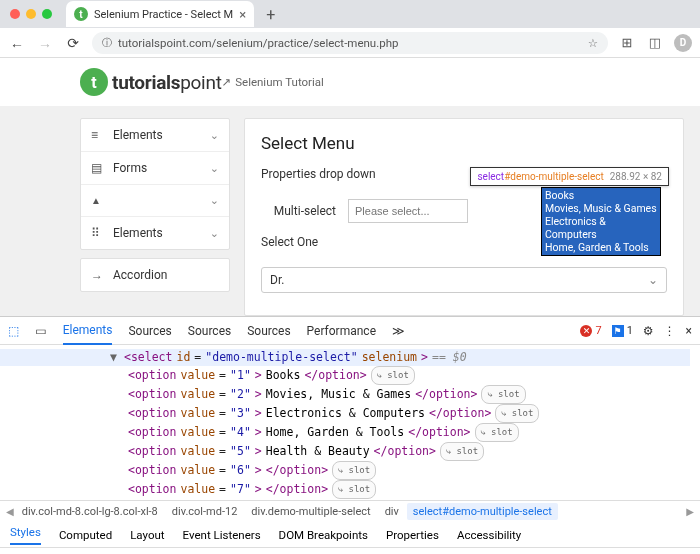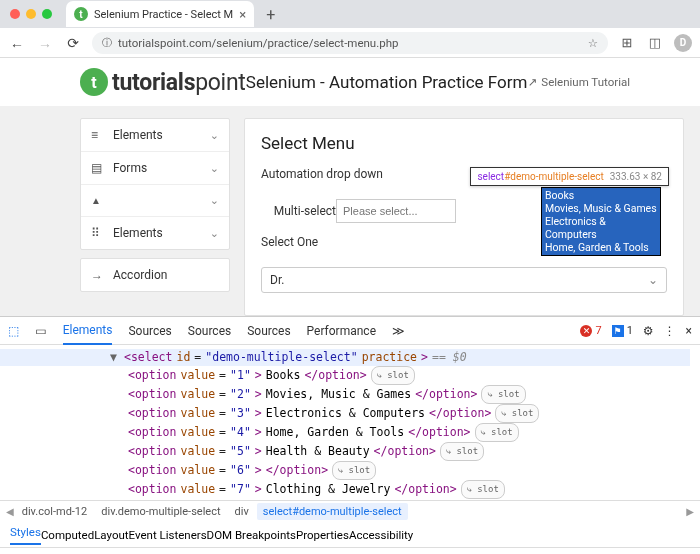--- a/index.html
+++ b/index.html
@@ -20,37 +20,37 @@
 .nav-btn.disabled { color: #bbb; }
 .url-bar { flex: 1; background: #f1f3f4; border-radius: 14px; height: 22px; display: flex; align-items: center; padding: 0 10px; color: #555; font-size: 11.5px; gap: 6px; }
 .url-bar .star { margin-left: auto; color: #666; }
 .chrome-icon { color: #555; font-size: 13px; width: 18px; text-align: center; }
 .profile { width: 18px; height: 18px; border-radius: 50%; background: #bdbdbd; color: #fff; display: flex; align-items: center; justify-content: center; font-size: 10px; font-weight: bold; }
 
 
 .page-hdr { display: flex; align-items: center; padding: 10px 70px 10px 80px; background: #fff; }
 .logo { display: flex; align-items: center; gap: 4px; }
 .logo-mark { width: 28px; height: 28px; border-radius: 50%; background: #4caf50; display: flex; align-items: center; justify-content: center; color: #fff; font-weight: bold; font-size: 16px; }
-.logo-text { font-size: 23px; color: #333; letter-spacing: -0.3px; }
+.logo-text { font-size: 19px; color: #333; letter-spacing: -0.3px; }
 .logo-text b { font-weight: 700; }
 .page-title { flex: 1; text-align: center; font-size: 17px; color: #222; }
 .sel-link { color: #666; font-size: 11.5px; display: flex; align-items: center; gap: 4px; }
 
 .body-area { background: #f0f0f0; padding: 12px 16px 0 80px; display: flex; gap: 14px; height: 210px; position: relative; }
 .sidebar { width: 150px; }
 .side-card { background: #fff; border: 1px solid #e0e0e0; border-radius: 2px; margin-bottom: 8px; }
 .side-item { display: flex; align-items: center; padding: 9px 10px; font-size: 12px; color: #333; gap: 8px; border-bottom: 1px solid #eee; }
 .side-item:last-child { border-bottom: none; }
 .side-icon { color: #555; font-size: 12px; width: 14px; }
 .side-chev { margin-left: auto; color: #888; font-size: 11px; }
 
 .main { flex: 1; background: #fff; border: 1px solid #e0e0e0; border-radius: 2px; padding: 14px 16px; position: relative; }
 .main h2 { font-size: 17px; font-weight: 400; color: #222; margin-bottom: 14px; }
 .label { font-size: 12px; color: #333; margin-bottom: 18px; display: block; }
-.field-row { display: flex; align-items: center; gap: 0; margin-bottom: 12px; }
+.field-row { display: flex; align-items: center; gap: 12px; margin-bottom: 12px; }
 .field-label { font-size: 12px; color: #333; min-width: 75px; text-align: right; }
 .sel-input { border: 1px solid #ccc; height: 24px; font-size: 11px; color: #888; padding: 0 6px; width: 120px; }
 .sel-full { border: 1px solid #ccc; height: 26px; padding: 0 8px; font-size: 12px; display: flex; align-items: center; justify-content: space-between; border-radius: 3px; color: #333; }
 
 
 .ms-box { position: absolute; right: 22px; top: 68px; width: 120px; background: #2764bd; color: #fff; font-size: 10.5px; line-height: 13px; padding: 1px 3px; border: 1px solid #000; }
 .ms-tip { position: absolute; right: 14px; top: 48px; background: #fff; border: 1px solid #333; padding: 3px 6px; font-size: 10px; display: flex; gap: 6px; align-items: center; box-shadow: 0 1px 3px rgba(0,0,0,.2); z-index: 5; }
 .ms-tip .sel { color: #8a2be2; }
 .ms-tip .id { color: #e67e22; }
 .ms-tip .dim { color: #888; }
@@ -73,21 +73,21 @@
 .dom .val { color: #1a1aa6; }
 .dom .txt { color: #000; }
 .dom .eq { color: #888; font-style: italic; }
 .slot { display: inline-flex; align-items: center; border: 1px solid #ccc; border-radius: 8px; padding: 0 5px; font-size: 9px; color: #666; background: #fafafa; gap: 2px; }
 
 .crumbs { border-top: 1px solid #ddd; height: 22px; display: flex; align-items: center; padding: 0 6px; font-size: 11px; color: #555; gap: 2px; overflow: hidden; }
 .crumb { padding: 2px 6px; white-space: nowrap; }
 .crumb.active { background: #e8f0fe; color: #1a73e8; border-radius: 2px; }
 .crumb-arr { color: #999; font-size: 10px; }
 
-.styles-tabs { border-bottom: 1px solid #ddd; height: 26px; display: flex; align-items: center; padding: 0 10px; font-size: 11.5px; }
+.styles-tabs { border-bottom: 1px solid #ddd; height: 26px; display: flex; align-items: center; padding: 0 10px; gap: 18px; font-size: 11.5px; }
 .styles-tab.active { color: #1a73e8; border-bottom: 2px solid #1a73e8; padding-bottom: 4px; }
 
 .filter-row { display: flex; align-items: center; height: 24px; border-bottom: 1px solid #ddd; padding: 0 8px; font-size: 11px; color: #888; gap: 10px; }
 .filter-row input { border: none; flex: 1; font-size: 11px; color: #888; outline: none; }
 .filter-row .rh { display: flex; align-items: center; gap: 10px; color: #555; }
 </style>
 </head>
 <body>
 
 <div class="chrome">
@@ -117,21 +117,20 @@
     <span class="chrome-icon">◫</span>
     <div class="profile">D</div>
   </div>
 </div>
 
 <div class="page-hdr">
   <div class="logo">
     <div class="logo-mark">t</div>
     <span class="logo-text"><b>tutorials</b><span>point</span></span>
   </div>
-  <div class="page-title">Selenium - Automation Practice Form</div>
   <div class="sel-link">
     <span>↗</span>
     <span>Selenium Tutorial</span>
   </div>
 </div>
 
 <div class="body-area">
   <div class="sidebar">
     <div class="side-card">
       <div class="side-item">
@@ -157,34 +156,34 @@
     <div class="side-card">
       <div class="side-item">
         <span class="side-icon">→</span>
         <span>Accordion</span>
       </div>
     </div>
   </div>
 
   <div class="main">
     <h2>Select Menu</h2>
-    <span class="label">Automation drop down</span>
+    <span class="label">Properties drop down</span>
     <div class="field-row">
       <span class="field-label">Multi-select</span>
       <input class="sel-input" placeholder="Please select..." style="">
     </div>
     <span class="label" style="">Select One</span>
     <div class="sel-full">
       <span>Dr.</span>
       <span style="color:#888">⌄</span>
     </div>
 
     <div class="ms-tip">
       <span><span class="sel">select</span><span class="id">#demo-multiple-select</span></span>
-      <span class="dim">333.63 × 82</span>
+      <span class="dim">288.92 × 82</span>
     </div>
 
     <div class="ms-box">
       <div>Books</div>
       <div>Movies, Music &amp; Games</div>
       <div>Electronics &amp; Computers</div>
       <div>Home, Garden &amp; Tools</div>
     </div>
   </div>
 </div>
@@ -209,35 +208,36 @@
           <span>1</span>
         </span>
       <span>⚙</span>
       <span>⋮</span>
       <span>×</span>
     </div>
   </div>
 
   <div class="dom">
     <div class="dom-line first">
-      <span class="arrow">▼</span><span class="tag">&lt;select</span> <span class="attr">id</span>=<span class="val">"<span>demo-multiple-select</span>"</span> <span class="attr">practice</span><span class="tag">&gt;</span> <span class="eq">== $0</span>
+      <span class="arrow">▼</span><span class="tag">&lt;select</span> <span class="attr">id</span>=<span class="val">"<span>demo-multiple-select</span>"</span> <span class="attr">selenium</span><span class="tag">&gt;</span> <span class="eq">== $0</span>
     </div>
     <div id="dom-options">
         <div class="dom-line"><span class="tag">&lt;option</span> <span class="attr">value</span>=<span class="val">"1"</span><span class="tag">&gt;</span><span class="txt">Books</span><span class="tag">&lt;/option&gt;</span> <span class="slot">⤷ slot</span></div>
         <div class="dom-line"><span class="tag">&lt;option</span> <span class="attr">value</span>=<span class="val">"2"</span><span class="tag">&gt;</span><span class="txt">Movies, Music &amp; Games</span><span class="tag">&lt;/option&gt;</span> <span class="slot">⤷ slot</span></div>
         <div class="dom-line"><span class="tag">&lt;option</span> <span class="attr">value</span>=<span class="val">"3"</span><span class="tag">&gt;</span><span class="txt">Electronics &amp; Computers</span><span class="tag">&lt;/option&gt;</span> <span class="slot">⤷ slot</span></div>
         <div class="dom-line"><span class="tag">&lt;option</span> <span class="attr">value</span>=<span class="val">"4"</span><span class="tag">&gt;</span><span class="txt">Home, Garden &amp; Tools</span><span class="tag">&lt;/option&gt;</span> <span class="slot">⤷ slot</span></div>
         <div class="dom-line"><span class="tag">&lt;option</span> <span class="attr">value</span>=<span class="val">"5"</span><span class="tag">&gt;</span><span class="txt">Health &amp; Beauty</span><span class="tag">&lt;/option&gt;</span> <span class="slot">⤷ slot</span></div>
         <div class="dom-line"><span class="tag">&lt;option</span> <span class="attr">value</span>=<span class="val">"6"</span><span class="tag">&gt;</span><span class="tag">&lt;/option&gt;</span> <span class="slot">⤷ slot</span></div>
-        <div class="dom-line"><span class="tag">&lt;option</span> <span class="attr">value</span>=<span class="val">"7"</span><span class="tag">&gt;</span><span class="txt">Clothing &amp; Jewelry</span><span class="tag">&lt;/option&gt;</span> <span class="slot">⤷ slot</span></div>
+        <div class="dom-line"><span class="tag">&lt;option</span> <span class="attr">value</span>=<span class="val">"7"</span><span class="tag">&gt;</span><span class="tag">&lt;/option&gt;</span> <span class="slot">⤷ slot</span></div>
       </div>
   </div>
 
   <div class="crumbs">
     <span class="crumb-arr">◀</span>
+    <span class="crumb">div.col-md-8.col-lg-8.col-xl-8</span>
     <span class="crumb">div.col-md-12</span>
     <span class="crumb">div.demo-multiple-select</span>
     <span class="crumb">div</span>
     <span class="crumb active">select#demo-multiple-select</span>
     <span class="crumb-arr" style="margin-left:auto">▶</span>
   </div>
 
   <div class="styles-tabs">
     <span class="styles-tab active">Styles</span>
     <span class="styles-tab">Computed</span>

